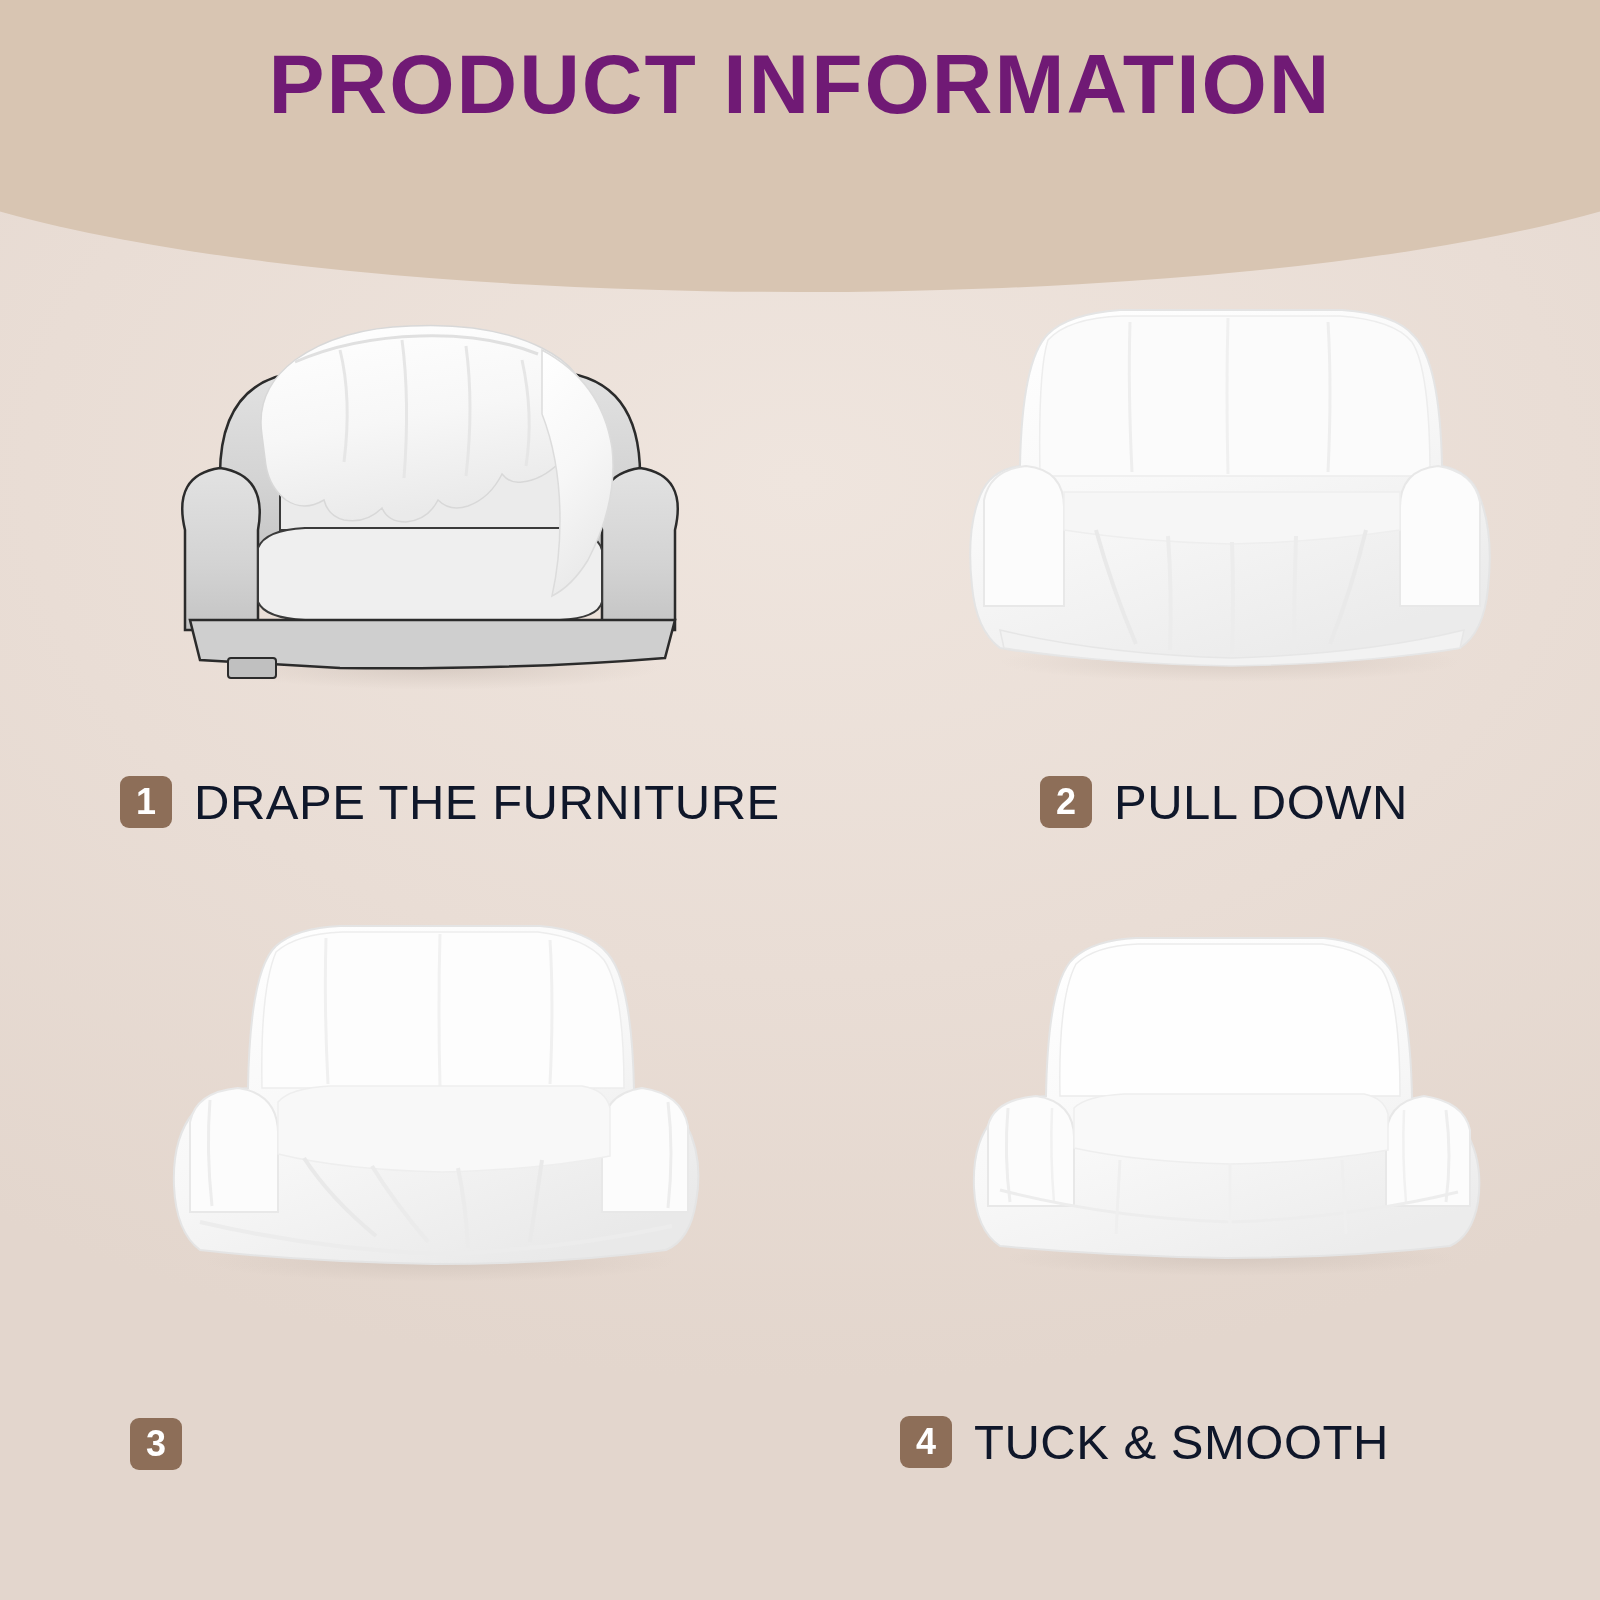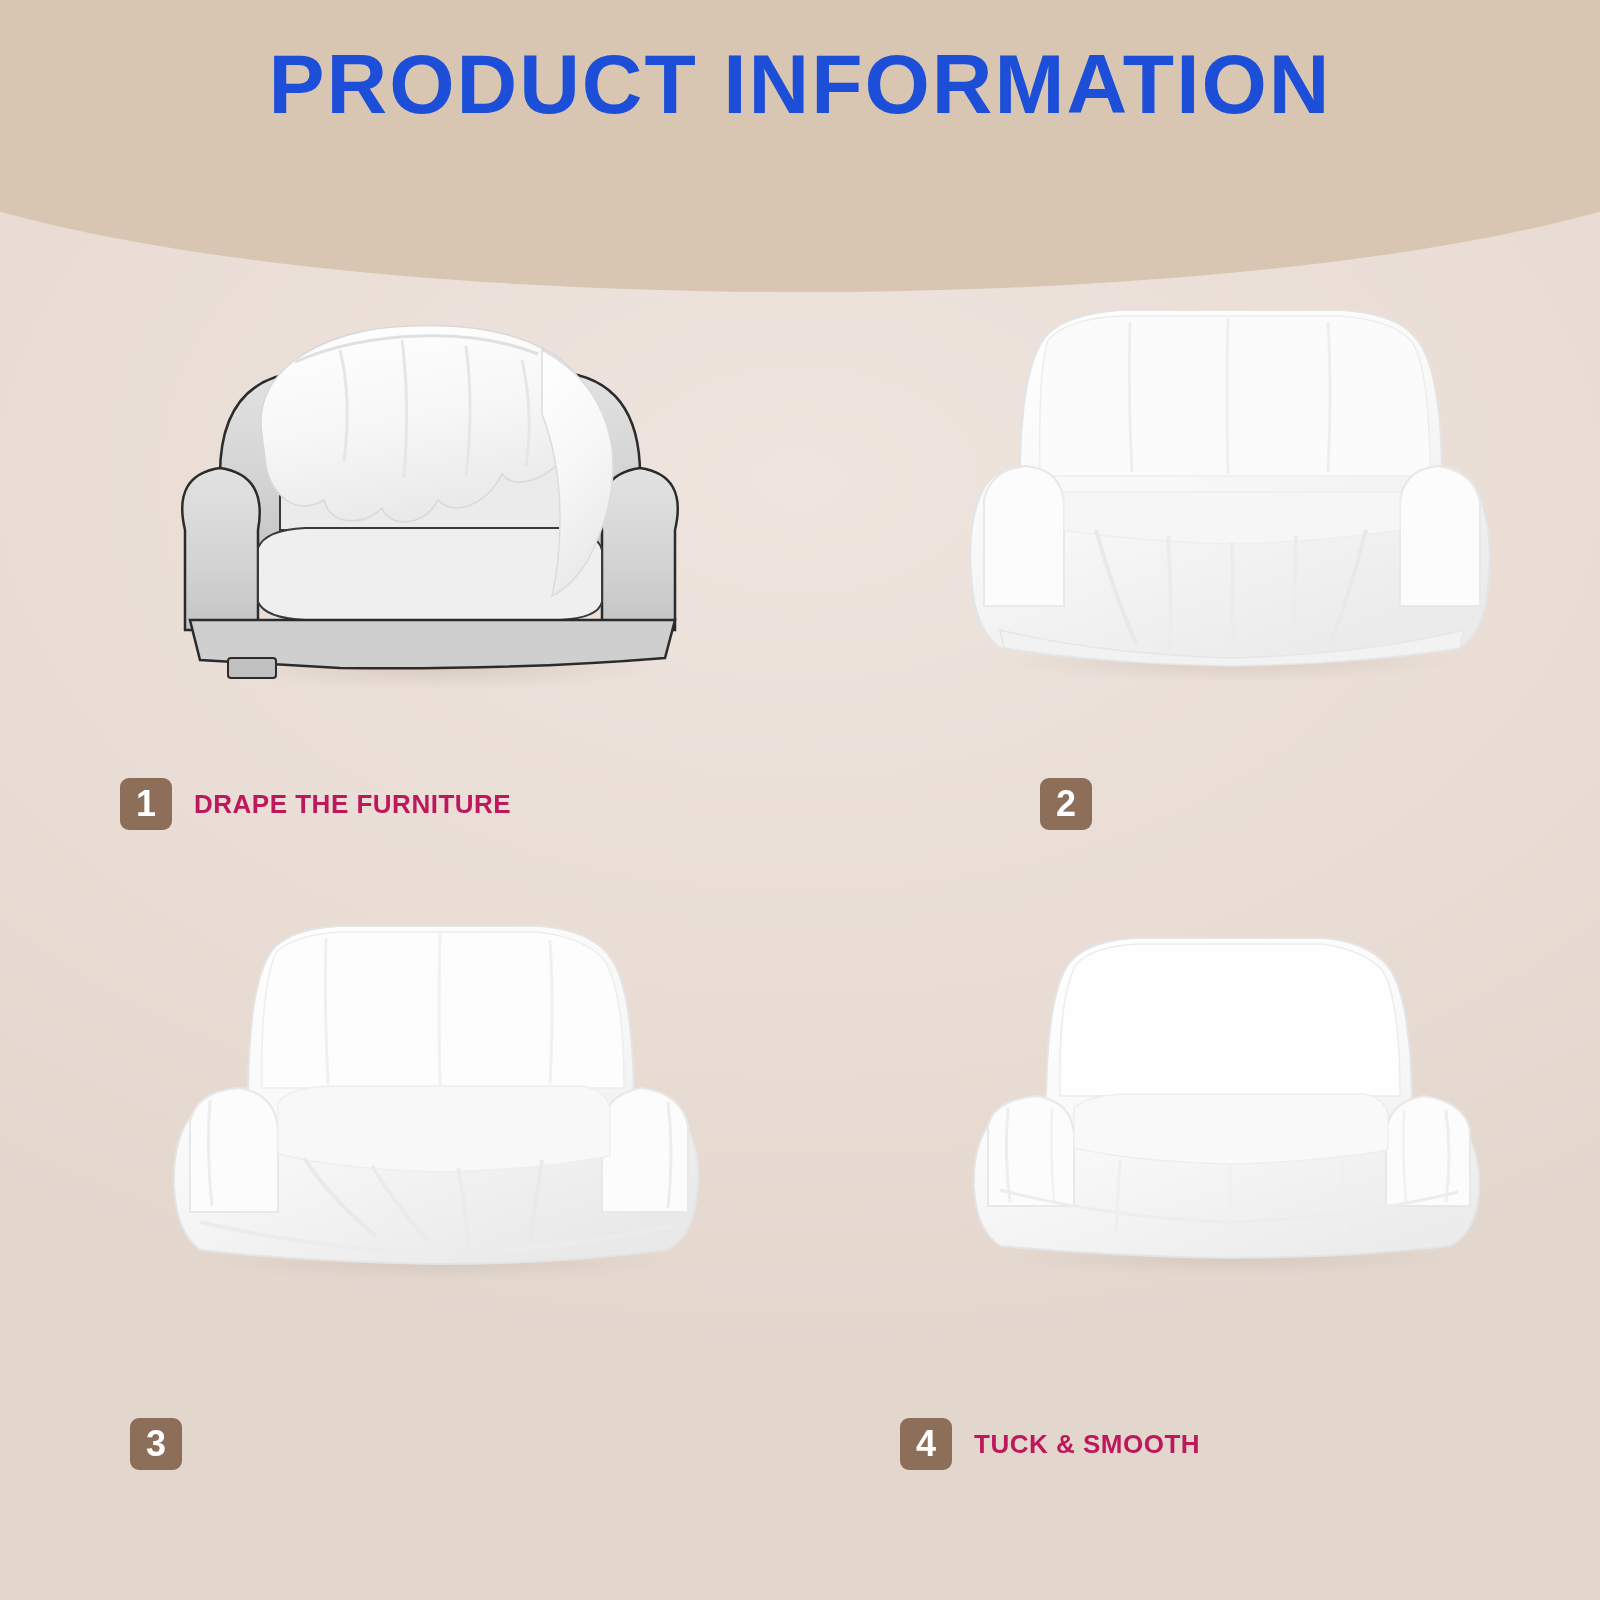--- a/index.html
+++ b/index.html
@@ -27,21 +27,21 @@
     background: #d8c5b2;
     z-index: 5;
   }
 
   .header-title {
     position: absolute;
     left: 0;
     top: 34px;
     width: 1600px;
     text-align: center;
-    color: #1d4ed8;
+    color: #701a75;
     font-size: 84px;
     font-weight: bold;
     letter-spacing: 2px;
     line-height: 100px;
     white-space: nowrap;
   }
 
   
   .header-arc {
     position: absolute;
@@ -103,23 +103,23 @@
     background: #8d6e58;
     color: #ffffff;
     font-size: 36px;
     font-weight: bold;
     line-height: 52px;
     text-align: center;
     flex: 0 0 auto;
   }
 
   .caption-text {
-    color: #be185d;
-    font-size: 26px;
-    font-weight: bold;
+    color: #0f172a;
+    font-size: 49px;
+    font-weight: normal;
     letter-spacing: 0.5px;
     white-space: nowrap;
   }
 
   .cap-3 .badge, .cap-4 .badge { margin-left: 0; }
   .panel-3 .caption { left: 40px; }
   .panel-4 .caption { left: 20px; }
   .panel-2 .caption { left: 160px; }
 
   
@@ -234,20 +234,21 @@
           <path d="M288 306 Q292 360 290 420" fill="none" stroke="#ececec" stroke-width="4"></path>
           <path d="M352 312 Q354 366 352 424" fill="none" stroke="#ececec" stroke-width="4"></path>
           <path d="M416 306 Q414 362 414 420" fill="none" stroke="#ececec" stroke-width="4"></path>
           <path d="M486 300 Q472 358 450 414" fill="none" stroke="#e9e9e9" stroke-width="4"></path>
 
           <path d="M120 400 Q220 424 352 428 Q486 424 584 400 L580 418 Q480 434 352 436 Q224 434 124 418 Z" fill="#f2f2f2" stroke="#e6e6e6" stroke-width="1.5"></path>
         </svg>
       </div>
       <div class="caption cap-2">
         <div class="badge">2</div>
+        <div class="caption-text">PULL DOWN</div>
       </div>
     </div>
 
     <div class="panel panel-3">
       <div class="photo">
         <svg class="chair-svg" viewBox="0 0 700 470">
           <defs>
             <linearGradient id="g3w" x1="0.1" y1="0" x2="0.7" y2="1">
               <stop offset="0%" stop-color="#ffffff"></stop>
               <stop offset="55%" stop-color="#f7f7f7"></stop>

